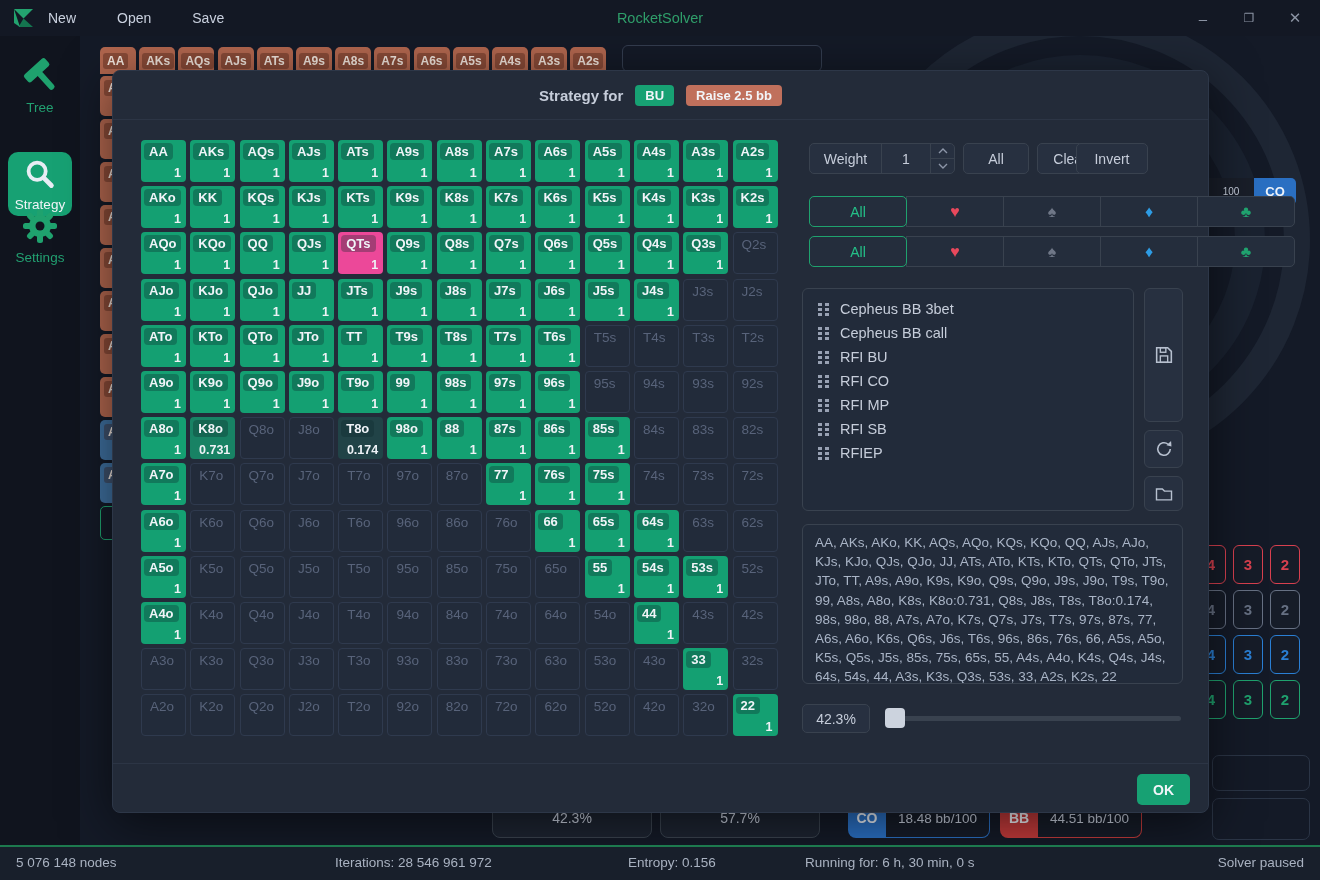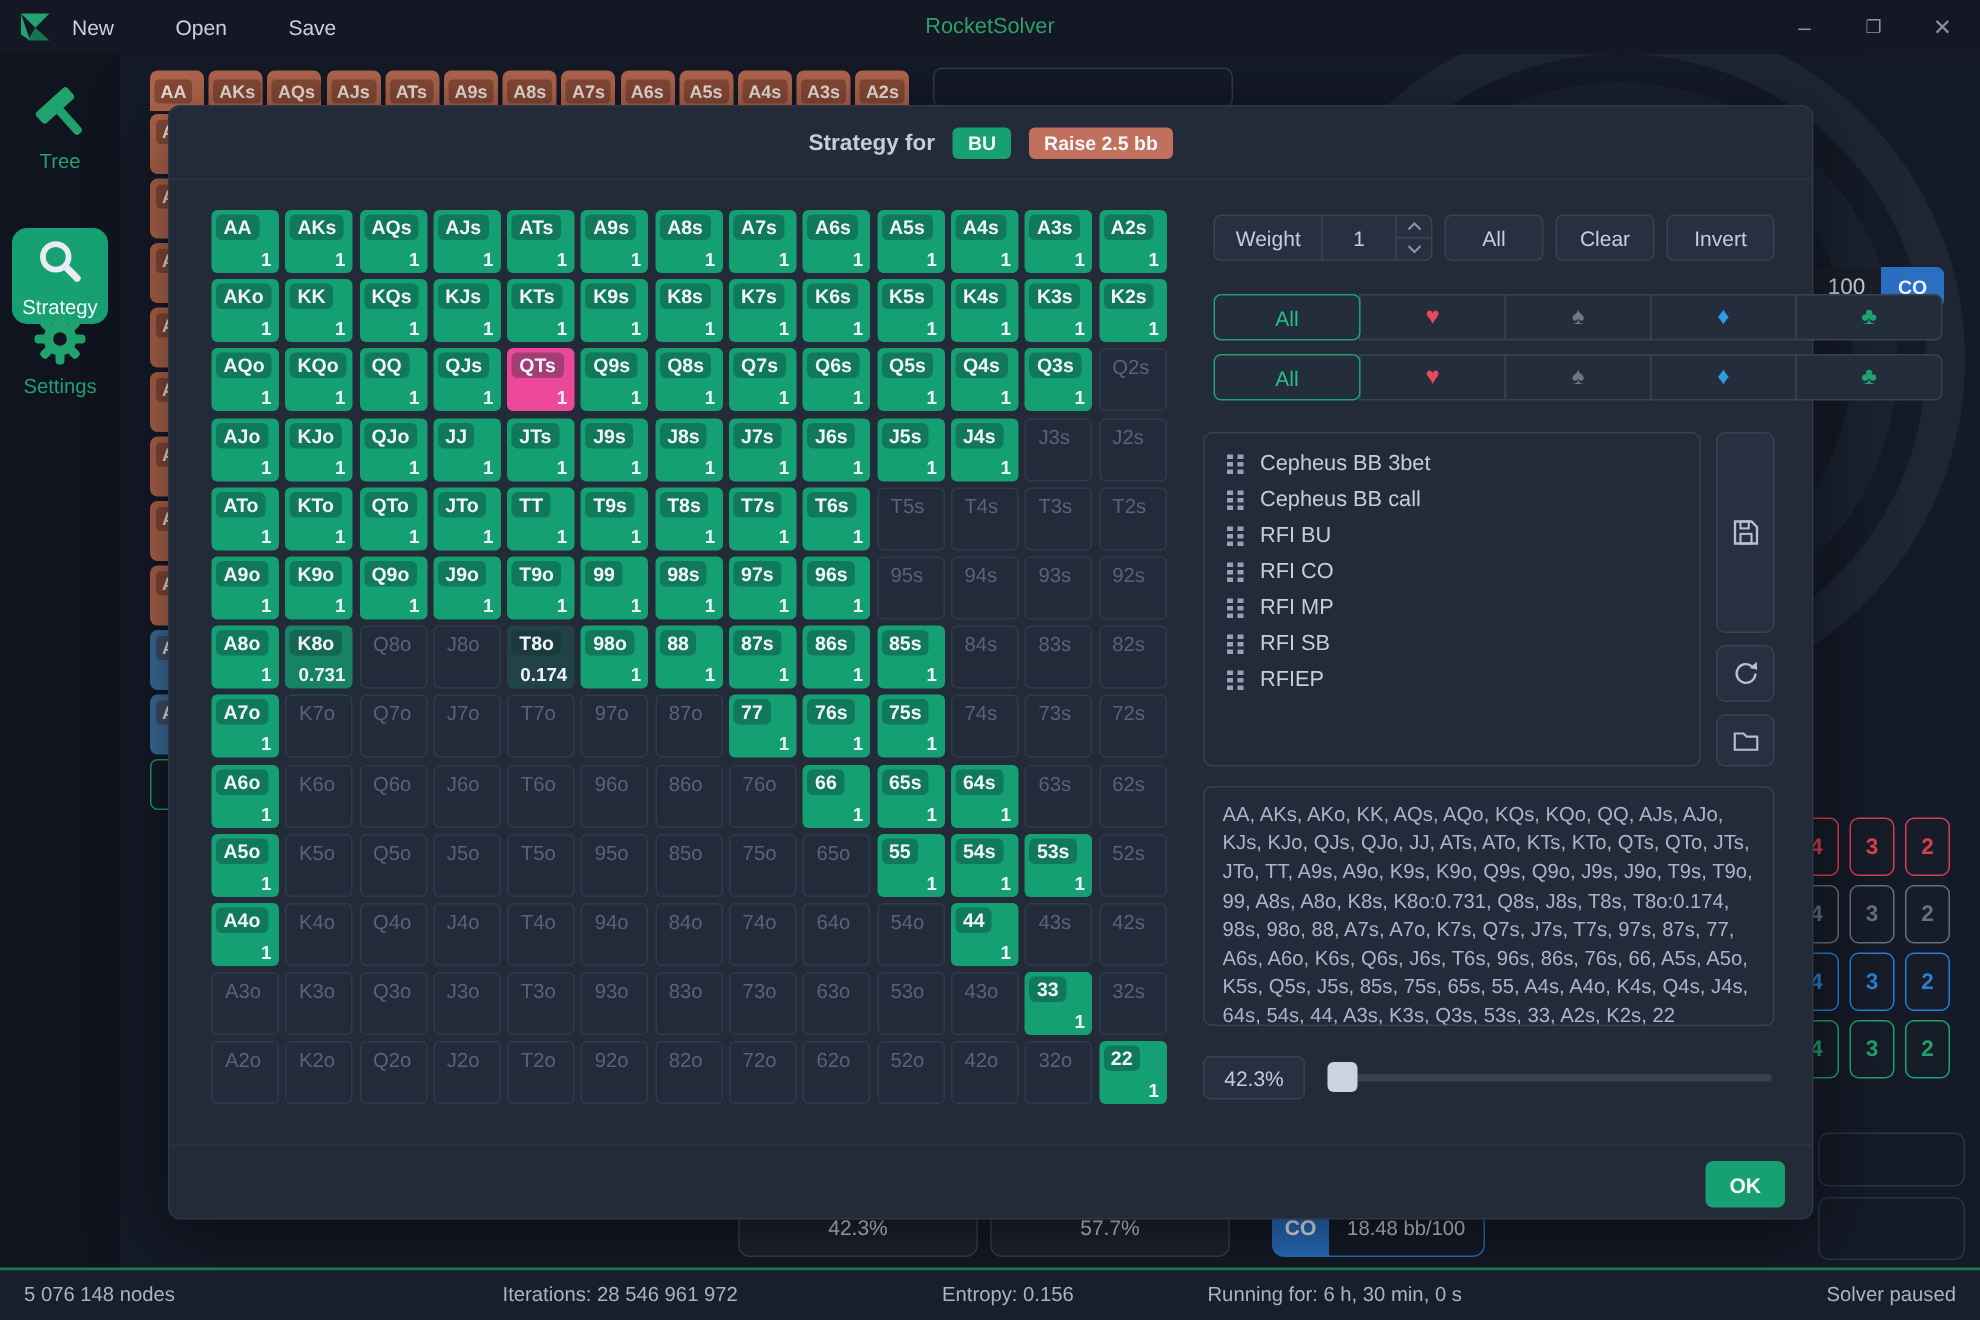--- a/index.html
+++ b/index.html
@@ -28,21 +28,21 @@
   .top-tab { width:36px; height:27px; background:#b1664e; border-radius:5px 5px 0 0; display:flex; align-items:center; justify-content:flex-start; padding-left:3px; }
   .top-tab span { background:rgba(60,22,14,0.35); border-radius:3px; padding:0 4px; color:#f0e4dc; font-weight:bold; font-size:12px; line-height:16px; }
   .top-outline { position:absolute; left:542px; top:9px; width:200px; height:27px; border:1px solid #333d4f; border-radius:6px; }
   .left-strip { position:absolute; left:20px; top:40px; display:flex; flex-direction:column; gap:3px; }
   .left-tab { width:40px; height:40px; border-radius:5px; background:#b1664e; display:flex; align-items:flex-start; padding:4px 0 0 4px; }
   .left-tab span { background:rgba(60,22,14,0.35); border-radius:3px; padding:0 4px; color:#f0e4dc; font-weight:bold; font-size:12px; line-height:16px; }
   .left-tab.blue { background:#3e6f9e; }
   .left-tab.greenbox { background:transparent; border:1px solid #1fa26e; height:34px; }
   .ring { position:absolute; border-radius:50%; border:26px solid #1e2634; }
   .stackrow { position:absolute; left:1128px; top:142px; display:flex; }
-  .stack-val { width:46px; height:27px; background:#191e29; color:#c9d0de; font-size:15px; display:flex; align-items:center; justify-content:center; }
+  .stack-val { width:46px; height:27px; background:#191e29; color:#c9d0de; font-size:10px; display:flex; align-items:center; justify-content:center; }
   .stack-pos { width:42px; height:27px; background:#2a6fc2; border-radius:0 5px 5px 0; color:#eef3fa; font-weight:bold; font-size:13px; display:flex; align-items:center; justify-content:center; }
   .card-rows { position:absolute; left:1116px; top:509px; display:flex; flex-direction:column; gap:6px; }
   .card-row { display:flex; gap:7px; }
   .card-cell { width:30px; height:39px; border-radius:6px; border:1.5px solid; background:#161c28; font-weight:bold; font-size:15px; display:flex; align-items:center; justify-content:center; }
   .br-box { position:absolute; border:1px solid #2b3546; border-radius:7px; }
   .pct-box { position:absolute; top:762px; width:160px; height:40px; border:1px solid #3a434f; border-radius:8px; background:#1d2431; color:#c9d0de; font-size:14px; display:flex; align-items:center; justify-content:center; }
   .ev-group { position:absolute; top:762px; display:flex; height:40px; }
   .ev-badge { width:38px; border-radius:8px 0 0 8px; color:#f0f4fa; font-weight:bold; font-size:14px; display:flex; align-items:center; justify-content:center; }
   .ev-val { width:104px; border:1.5px solid; border-left:none; border-radius:0 8px 8px 0; color:#c9d0de; font-size:13.5px; display:flex; align-items:center; justify-content:center; background:#161c28; }
 
@@ -204,20 +204,24 @@
     <div class="br-box" style="left:1132px; top:719px; width:98px; height:36px;"></div>
     <div class="br-box" style="left:1132px; top:762px; width:98px; height:42px;"></div>
 
     <div class="pct-box" style="left:412px;">42.3%</div>
     <div class="pct-box" style="left:580px;">57.7%</div>
 
     <div class="ev-group" style="left:768px;">
       <div class="ev-badge" style="background: rgb(42, 111, 194);">CO</div>
       <div class="ev-val" style="border-color: rgb(42, 111, 194);">18.48 bb/100</div>
     </div>
+    <div class="ev-group" style="left:920px;">
+      <div class="ev-badge" style="background: rgb(193, 58, 58);">BB</div>
+      <div class="ev-val" style="border-color: rgb(193, 58, 58);">44.51 bb/100</div>
+    </div>
   </div>
 
   <div class="titlebar">
     <svg class="logo" viewBox="0 0 24 24">
       <path fill="#23a36f" d="M2 3h19l-9.5 9.5z"></path>
       <path fill="#14754f" d="M11.5 12.5L21 21H6.5z"></path>
       <path fill="#23a36f" d="M2 3l6 18-6-4z"></path>
     </svg>
     <div class="menu">
       <span class="menu-item">New</span>
@@ -883,21 +887,21 @@
           </div>
         <div>
             <svg width="10" height="6" viewBox="0 0 10 6">
               <polyline points="1,1 5,5 9,1" fill="none" stroke="#8d96a8" stroke-width="1.4"></polyline>
             </svg>
           </div>
       </div>
     </div>
     <button class="rp-btn" style="left:850px; width:66px;">All</button>
     <button class="rp-btn" style="left:924px; width:66px;">Clear</button>
-    <button class="rp-btn" style="left:998px; width:72px;">Invert</button>
+    <button class="rp-btn" style="left:963px; width:72px;">Invert</button>
 
     <div class="suit-row" id="suit-row-1" style="top:125px;">
         <div class="suit-seg all">All</div>
         <div class="suit-seg" style="color: rgb(232, 72, 92);">♥</div>
         <div class="suit-seg" style="color: rgb(111, 119, 135);">♠</div>
         <div class="suit-seg" style="color: rgb(46, 156, 228);">♦</div>
         <div class="suit-seg" style="color: rgb(31, 162, 110);">♣</div>
       </div>
     <div class="suit-row" id="suit-row-2" style="top:165px;">
         <div class="suit-seg all">All</div>

